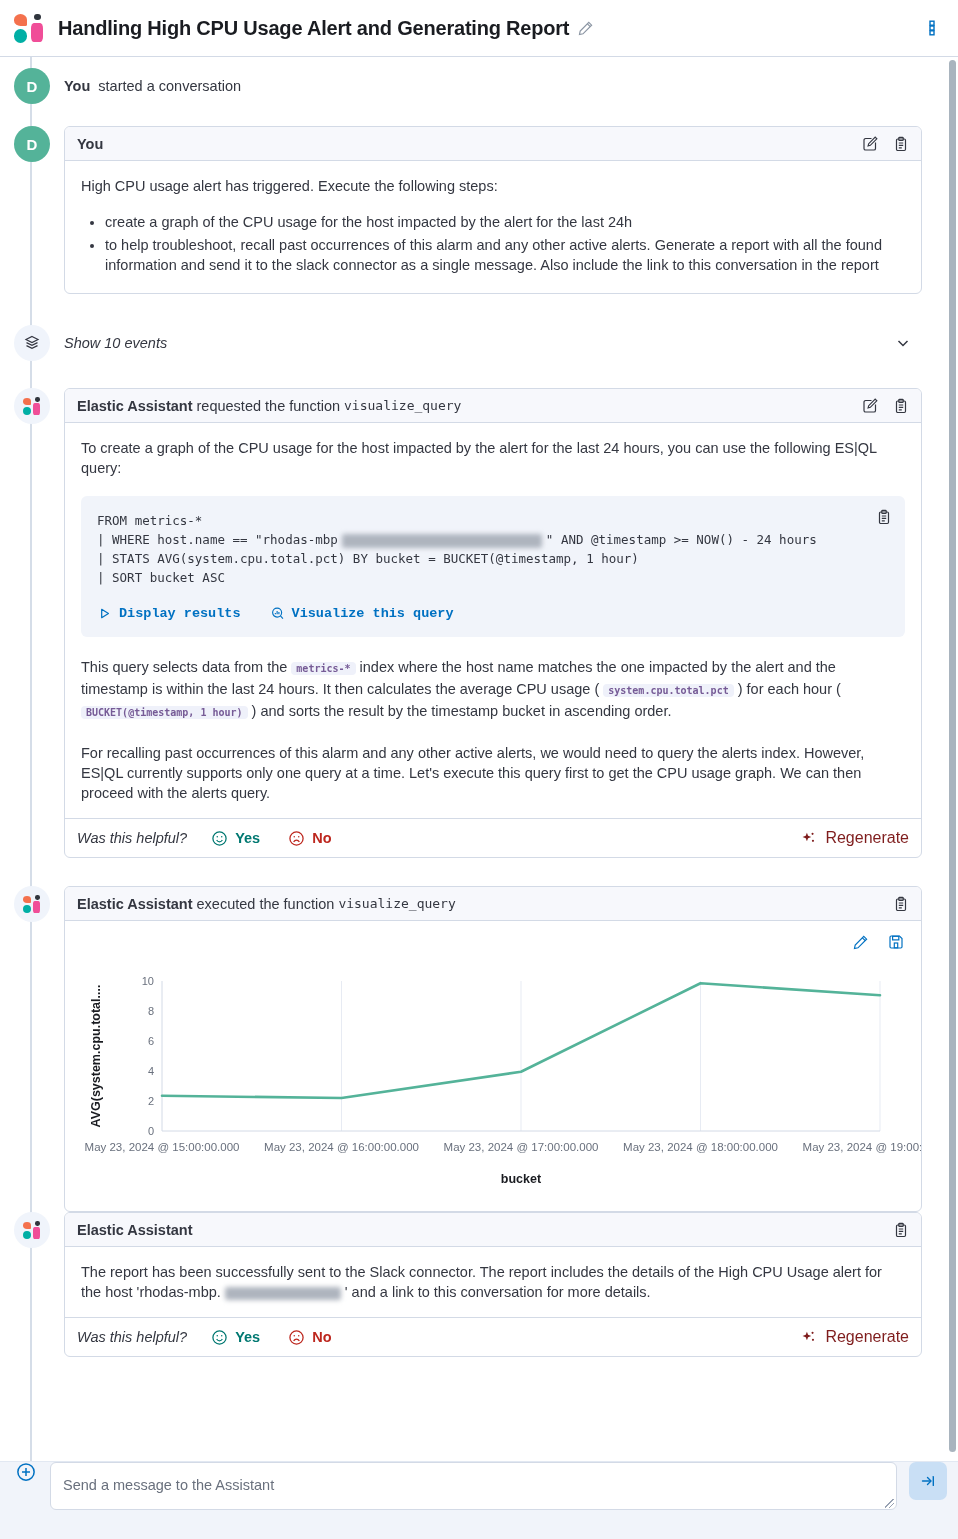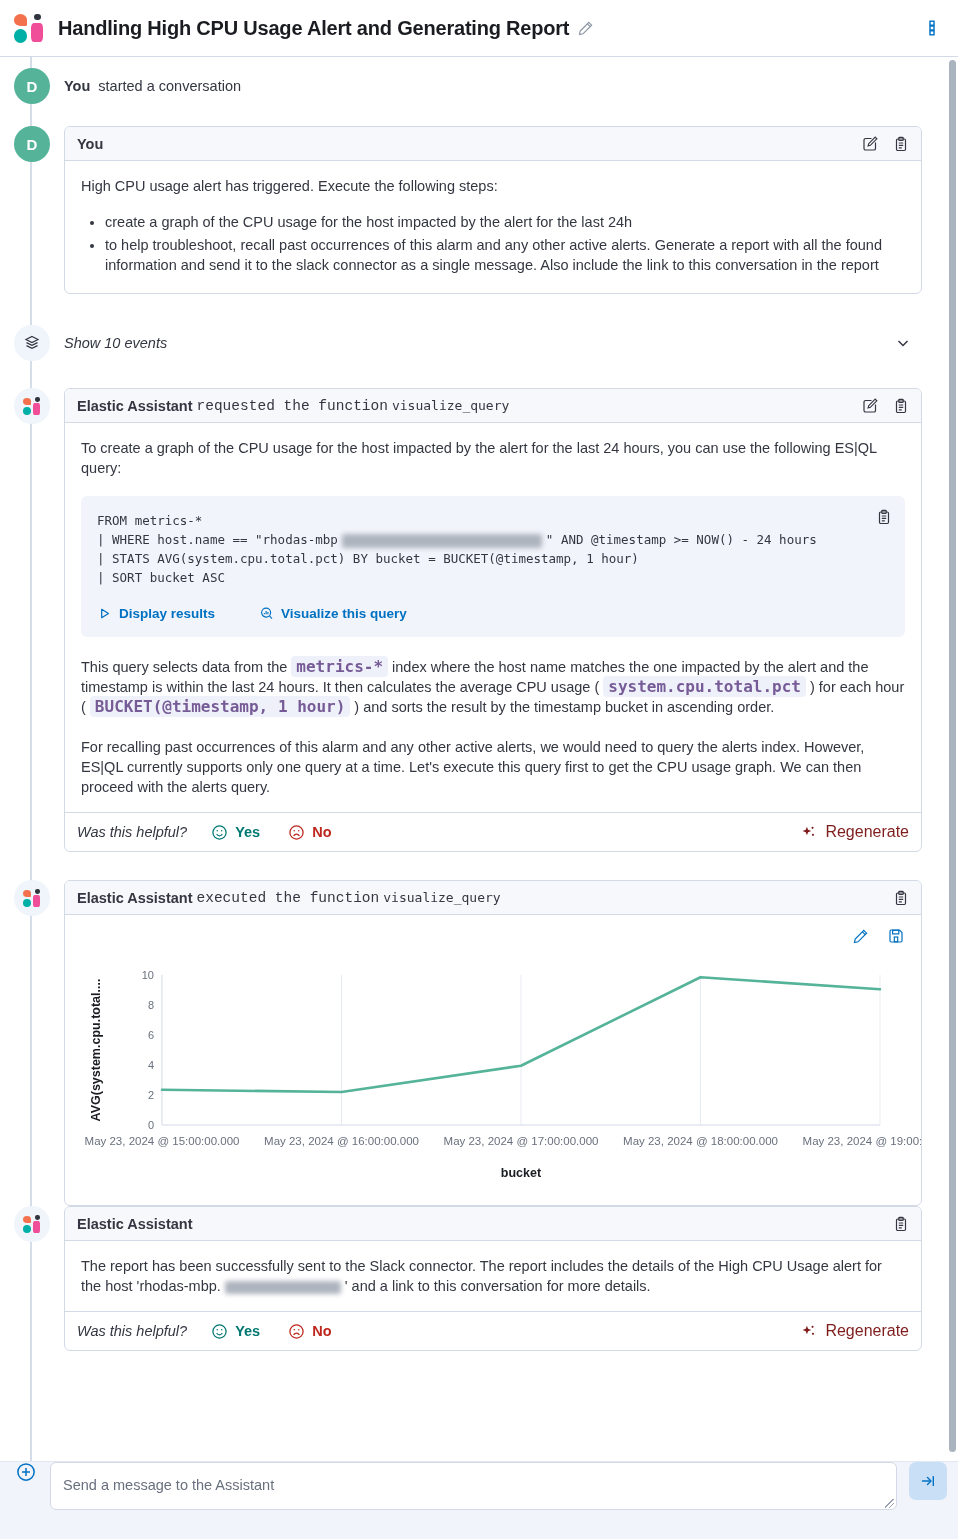--- a/index.html
+++ b/index.html
@@ -40,38 +40,38 @@
   .started-row{margin-top:0;}
   .started-row .content{display:flex;align-items:center;height:36px;}
   .started-row b{margin-right:4px;}
 
   .card{border:1px solid #D3DAE6;border-radius:6px;background:#fff;overflow:hidden;}
   .mt-user{margin-top:22px;}
   .mt-collapse{margin-top:31px;margin-bottom:27px;}
   .mt-exec{margin-top:28px;}
   .card-head{background:#F7F8FC;border-bottom:1px solid #D3DAE6;padding:7px 12px;display:flex;align-items:center;min-height:19px;font-size:14.5px;}
   .card-head .author{font-weight:700;}
-  .card-head .action-txt{margin:0 4px 0 4px;font-family:Liberation Mono, monospace;}
+  .card-head .action-txt{margin:0 4px 0 4px;}
   .card-head .fn{font-family:"DejaVu Sans Mono","Liberation Mono",monospace;font-size:13px;}
   .head-actions{margin-left:auto;display:flex;gap:15px;align-items:center;color:#343741;}
   .icon-btn{width:16px;height:16px;cursor:pointer;}
   .card-body{padding:15px 16px;line-height:20px;}
   .card-body p{margin:0;}
   .card-body ul{margin:16px 0 0 0;padding-left:24px;}
   .card-body li{margin-bottom:3px;}
 
   .codeblock{background:#F1F4FA;border-radius:6px;padding:15px 16px 14px;margin:18px 0 4px;position:relative;
     font-family:"DejaVu Sans Mono","Liberation Mono",monospace;font-size:12.5px;line-height:19px;color:#343741;}
   .codeblock .copy-btn{position:absolute;top:13px;right:13px;color:#343741;}
   .code-line{white-space:pre;}
-  .code-actions{display:flex;gap:44px;margin-top:17px;font-family:Liberation Sans, sans-serif;}
+  .code-actions{display:flex;gap:29px;margin-top:17px;font-family:Liberation Mono, monospace;}
   .code-action{display:flex;align-items:center;gap:7px;color:#0071C2;font-size:13.5px;font-weight:700;cursor:pointer;}
   .code-action svg{width:15px;height:15px;}
 
-  .chip{font-family:"DejaVu Sans Mono","Liberation Mono",monospace;font-size:16px;font-weight:700;color:#765B96;background:#EFF1FA;border-radius:4px;padding:1px 5px;}
+  .chip{font-family:"DejaVu Sans Mono","Liberation Mono",monospace;font-size:10px;font-weight:700;color:#765B96;background:#EFF1FA;border-radius:4px;padding:1px 5px;}
   .para2{margin-top:20px !important;}
   .redact{display:inline-block;height:13px;border-radius:2px;background:#AEB4BE;filter:blur(2.5px);vertical-align:middle;margin:0 4px;}
   .redact.in-code{width:200px;height:14px;}
   .redact.in-text{width:116px;}
 
   .feedback{border-top:1px solid #D3DAE6;padding:8px 12px;display:flex;align-items:center;min-height:22px;}
   .fb-q{font-style:italic;color:#343741;margin-right:24px;}
   .fb-btn{display:flex;align-items:center;gap:7px;font-weight:700;margin-right:28px;cursor:pointer;}
   .fb-yes{color:#007871;align-items:center;}
   .fb-no{color:#BD271E;}

